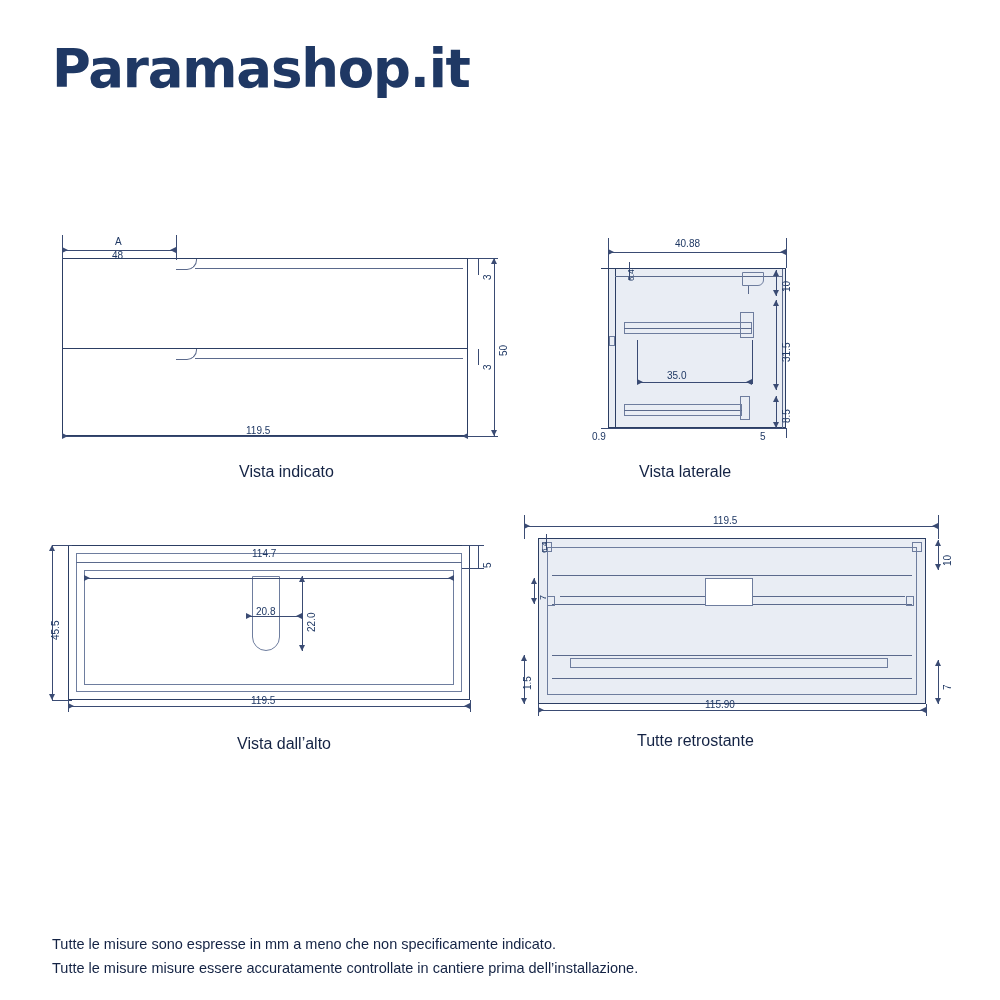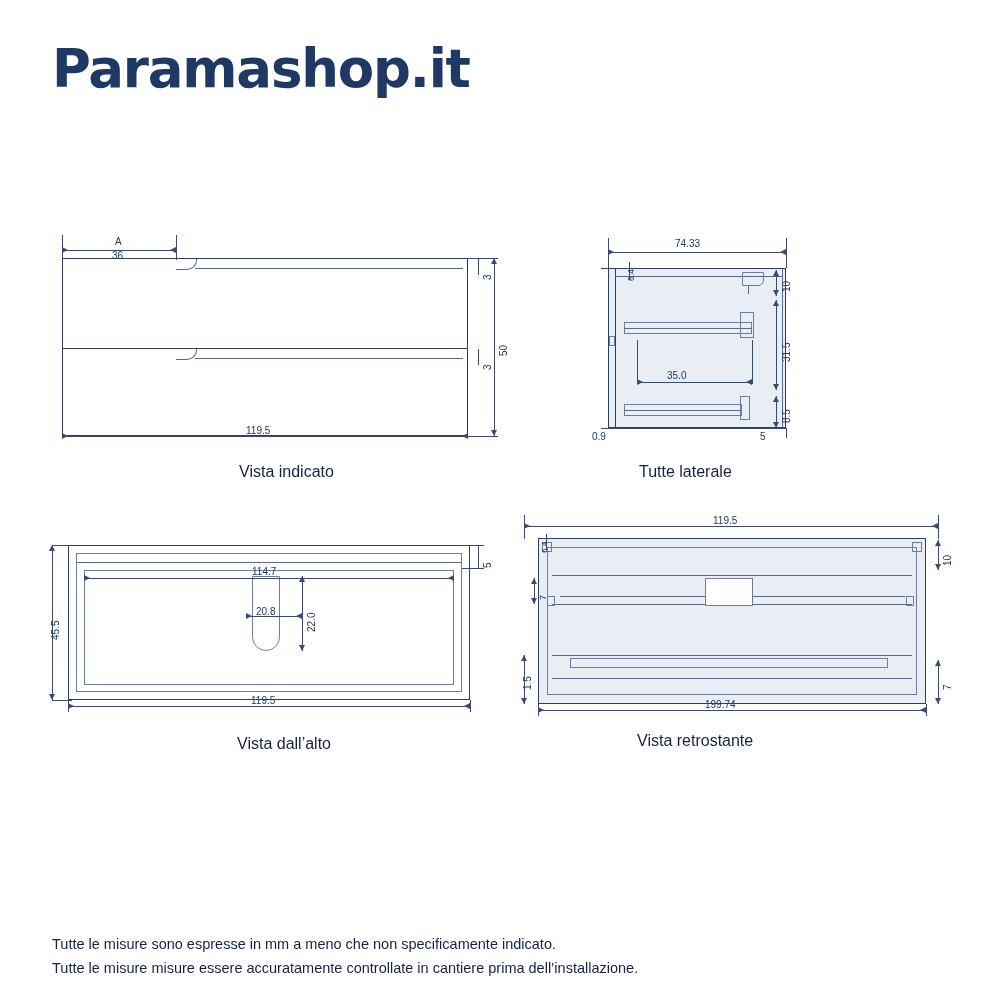--- a/index.html
+++ b/index.html
@@ -117,21 +117,21 @@
 
   <div class="ln h thin" style="left:195px;top:358px;width:268px;"></div>
   <div class="ln thin" style="left:176px;top:349px;width:20px;height:10px;background:none;border-bottom:1px solid #5b6a8c;border-right:1px solid #5b6a8c;border-radius:0 0 10px 0;"></div>
 
   <div class="dimv" style="left:62px;top:235px;height:25px;"></div>
   <div class="dimv" style="left:176px;top:235px;height:25px;"></div>
   <div class="dim" style="left:62px;top:250px;width:114px;"></div>
   <div class="arrowR" style="left:62px;top:247px;"></div>
   <div class="arrowL" style="left:170px;top:247px;"></div>
   <div class="txt" style="left:115px;top:236px;">A</div>
-  <div class="txt" style="left:112px;top:250px;">36</div>
+  <div class="txt" style="left:112px;top:250px;">48</div>
 
   <div class="dimv" style="left:494px;top:258px;height:178px;"></div>
   <div class="arrowU" style="left:491px;top:258px;"></div>
   <div class="arrowD" style="left:491px;top:430px;"></div>
   <div class="txt rot" style="left:498px;top:356px;">50</div>
   <div class="dim" style="left:468px;top:258px;width:30px;"></div>
   <div class="dim" style="left:468px;top:436px;width:30px;"></div>
 
   <div class="dimv" style="left:478px;top:259px;height:16px;"></div>
   <div class="txt rot" style="left:482px;top:280px;">3</div>
@@ -166,21 +166,21 @@
   <div class="ln h thin" style="left:624px;top:410px;width:118px;"></div>
   <div class="boxthin" style="left:740px;top:396px;width:10px;height:24px;"></div>
 
   <div class="boxthin" style="left:609px;top:336px;width:6px;height:10px;"></div>
 
   <div class="dimv" style="left:608px;top:238px;height:30px;"></div>
   <div class="dimv" style="left:786px;top:238px;height:30px;"></div>
   <div class="dim" style="left:608px;top:252px;width:178px;"></div>
   <div class="arrowR" style="left:608px;top:249px;"></div>
   <div class="arrowL" style="left:780px;top:249px;"></div>
-  <div class="txt" style="left:675px;top:238px;">74.33</div>
+  <div class="txt" style="left:675px;top:238px;">40.88</div>
 
   <div class="dimv" style="left:629px;top:262px;height:18px;"></div>
   <div class="txt rot" style="left:626px;top:281px;font-size:8.5px;">6.4</div>
 
   <div class="dim" style="left:637px;top:382px;width:115px;"></div>
   <div class="arrowR" style="left:637px;top:379px;"></div>
   <div class="arrowL" style="left:746px;top:379px;"></div>
   <div class="dimv" style="left:637px;top:340px;height:44px;"></div>
   <div class="dimv" style="left:752px;top:340px;height:44px;"></div>
   <div class="txt" style="left:667px;top:370px;">35.0</div>
@@ -198,36 +198,36 @@
   <div class="dimv" style="left:776px;top:396px;height:32px;"></div>
   <div class="arrowU" style="left:773px;top:396px;"></div>
   <div class="arrowD" style="left:773px;top:422px;"></div>
   <div class="txt rot" style="left:781px;top:423px;">8.5</div>
 
   <div class="dim" style="left:601px;top:428px;width:185px;"></div>
   <div class="txt" style="left:592px;top:431px;">0.9</div>
   <div class="txt" style="left:760px;top:431px;">5</div>
   <div class="dimv" style="left:786px;top:428px;height:10px;"></div>
 
-  <div class="caption" style="left:639px;top:463px;">Tutte laterale</div>
+  <div class="caption" style="left:639px;top:463px;">Vista laterale</div>
 </div>
 
 <div class="view" style="left:0;top:0;width:520px;height:800px;">
 
   <div class="box" style="left:68px;top:545px;width:402px;height:155px;"></div>
   <div class="boxthin" style="left:76px;top:553px;width:386px;height:139px;"></div>
   <div class="boxthin" style="left:84px;top:570px;width:370px;height:115px;"></div>
   <div class="ln h thin" style="left:76px;top:562px;width:386px;"></div>
 
   <div class="boxthin" style="left:252px;top:576px;width:28px;height:75px;border-radius:0 0 14px 14px;"></div>
 
   <div class="dim" style="left:84px;top:578px;width:370px;"></div>
   <div class="arrowR" style="left:84px;top:575px;"></div>
   <div class="arrowL" style="left:448px;top:575px;"></div>
-  <div class="txt" style="left:252px;top:566px;">114.7</div>
+  <div class="txt" style="left:252px;top:548px;">114.7</div>
 
   <div class="dim" style="left:246px;top:616px;width:56px;"></div>
   <div class="arrowR" style="left:246px;top:613px;"></div>
   <div class="arrowL" style="left:296px;top:613px;"></div>
   <div class="txt" style="left:256px;top:606px;">20.8</div>
 
   <div class="dimv" style="left:302px;top:576px;height:75px;"></div>
   <div class="arrowU" style="left:299px;top:576px;"></div>
   <div class="arrowD" style="left:299px;top:645px;"></div>
   <div class="txt rot" style="left:306px;top:632px;">22.0</div>
@@ -302,19 +302,19 @@
   <div class="dimv" style="left:938px;top:660px;height:44px;"></div>
   <div class="arrowU" style="left:935px;top:660px;"></div>
   <div class="arrowD" style="left:935px;top:698px;"></div>
   <div class="txt rot" style="left:942px;top:690px;">7</div>
 
   <div class="dim" style="left:538px;top:710px;width:388px;"></div>
   <div class="arrowR" style="left:538px;top:707px;"></div>
   <div class="arrowL" style="left:920px;top:707px;"></div>
   <div class="dimv" style="left:538px;top:704px;height:12px;"></div>
   <div class="dimv" style="left:926px;top:704px;height:12px;"></div>
-  <div class="txt" style="left:705px;top:699px;">199.74</div>
-
-  <div class="caption" style="left:637px;top:732px;">Vista retrostante</div>
+  <div class="txt" style="left:705px;top:699px;">115.90</div>
+
+  <div class="caption" style="left:637px;top:732px;">Tutte retrostante</div>
 </div>
 
 <div class="note" style="left:52px;top:936px;">Tutte le misure sono espresse in mm a meno che non specificamente indicato.</div>
 <div class="note" style="left:52px;top:960px;">Tutte le misure misure essere accuratamente controllate in cantiere prima dell’installazione.</div>
 
 </body></html>

